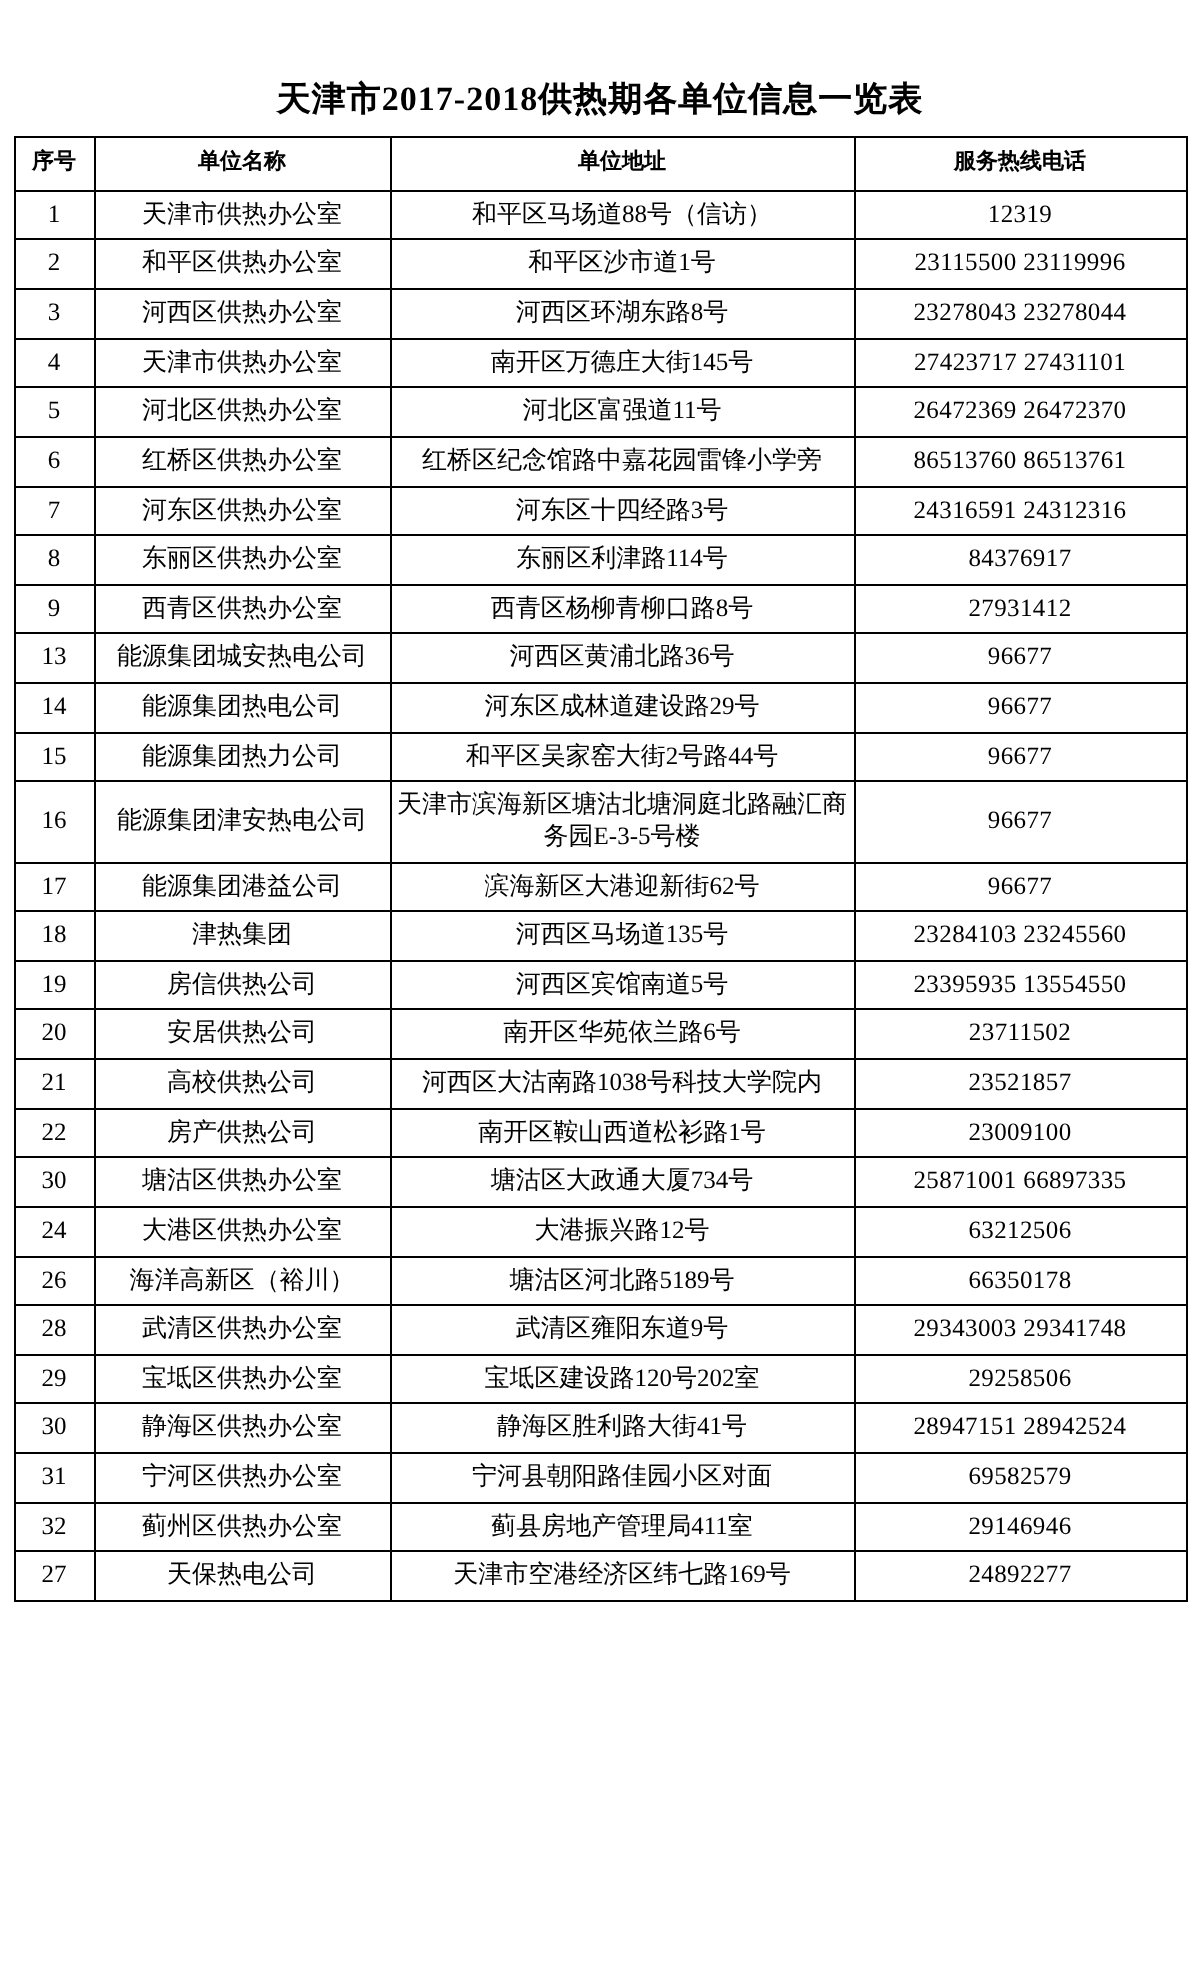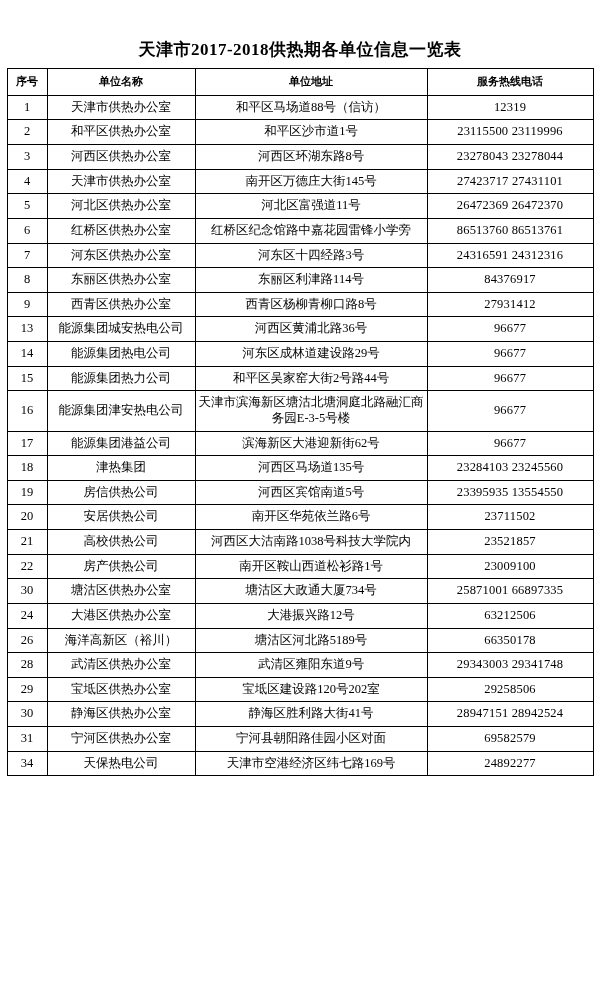--- a/index.html
+++ b/index.html
@@ -228,20 +228,26 @@
           <td class="addr">静海区胜利路大街41号</td>
           <td class="tel">28947151  28942524</td>
         </tr>
         <tr>
           <td class="idx">31</td>
           <td class="name">宁河区供热办公室</td>
           <td class="addr">宁河县朝阳路佳园小区对面</td>
           <td class="tel">69582579</td>
         </tr>
         <tr>
-          <td class="idx">34</td>
+          <td class="idx">32</td>
+          <td class="name">蓟州区供热办公室</td>
+          <td class="addr">蓟县房地产管理局411室</td>
+          <td class="tel">29146946</td>
+        </tr>
+        <tr>
+          <td class="idx">27</td>
           <td class="name">天保热电公司</td>
           <td class="addr">天津市空港经济区纬七路169号</td>
           <td class="tel">24892277</td>
         </tr>
       </tbody>
   </table>
 </div>
 
 </body></html>

